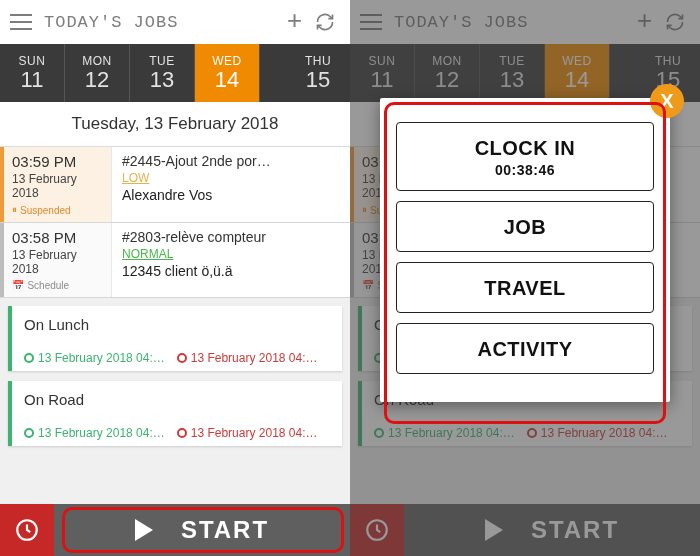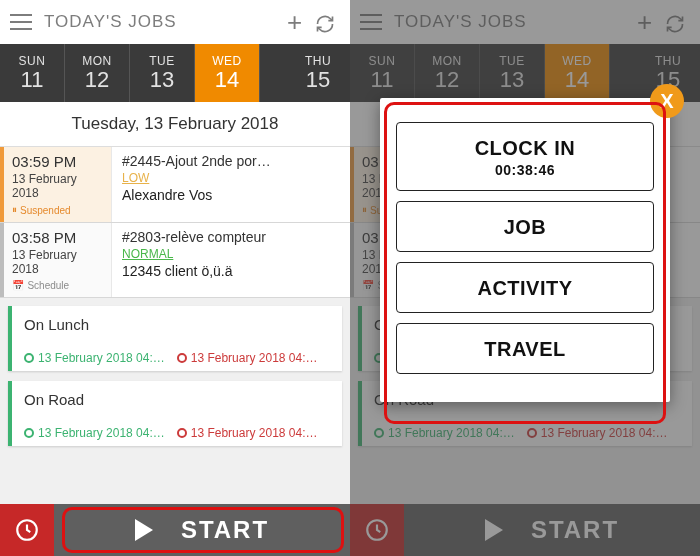--- a/index.html
+++ b/index.html
@@ -22,20 +22,21 @@
   .hdr {
     height: 44px;
     background: #fff;
     display: flex;
     align-items: center;
     padding: 0 10px;
     color: #7d7d7d;
     font-size: 17px;
     letter-spacing: 1px;
     font-weight: 300;
+    font-family: Liberation Mono, monospace;
   }
   .hdr .hamburger {
     width: 22px; height: 16px;
     display: flex; flex-direction: column; justify-content: space-between;
     margin-right: 12px;
   }
   .hdr .hamburger span { display:block; height:2px; background:#7d7d7d; }
   .hdr .title { flex: 1; }
   .hdr .plus, .hdr .refresh {
     width: 30px; text-align:center; font-size:26px; color:#7d7d7d; font-weight:200;
@@ -435,17 +436,17 @@
 
   <div class="dim"></div>
 
   <div class="popup">
     <div class="xbtn">X</div>
     <div class="pbtn">
       <span>CLOCK IN</span>
       <span class="sub">00:38:46</span>
     </div>
     <div class="pbtn"><span>JOB</span></div>
+    <div class="pbtn"><span>TRAVEL</span></div>
     <div class="pbtn"><span>ACTIVITY</span></div>
-    <div class="pbtn"><span>TRAVEL</span></div>
   </div>
   <div class="popupframe" style="left:34px; top:102px; width:282px; height:322px;"></div>
 </div>
 
 </body></html>

